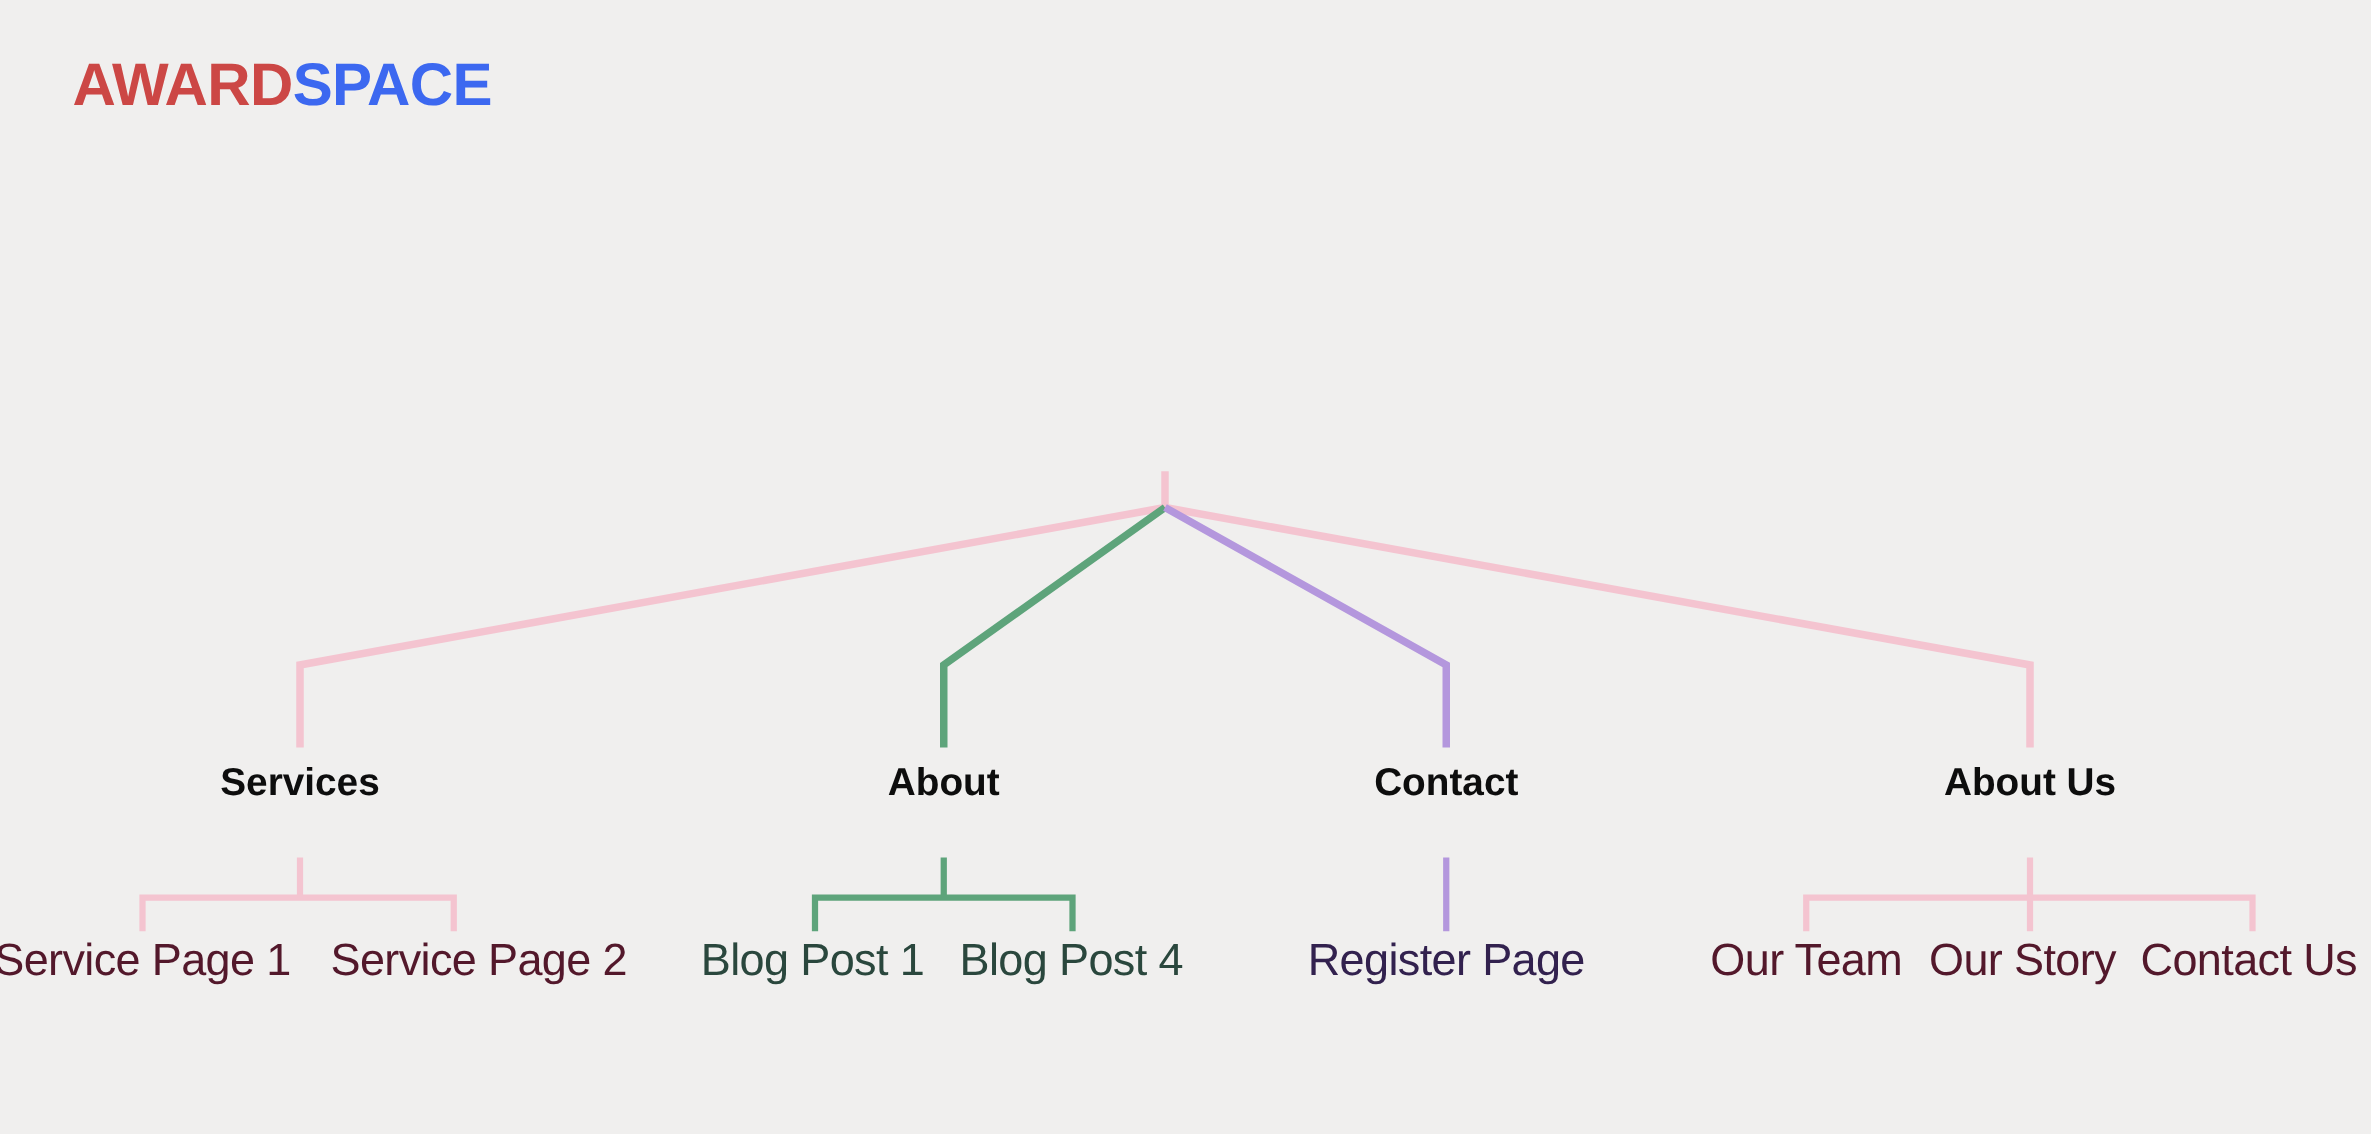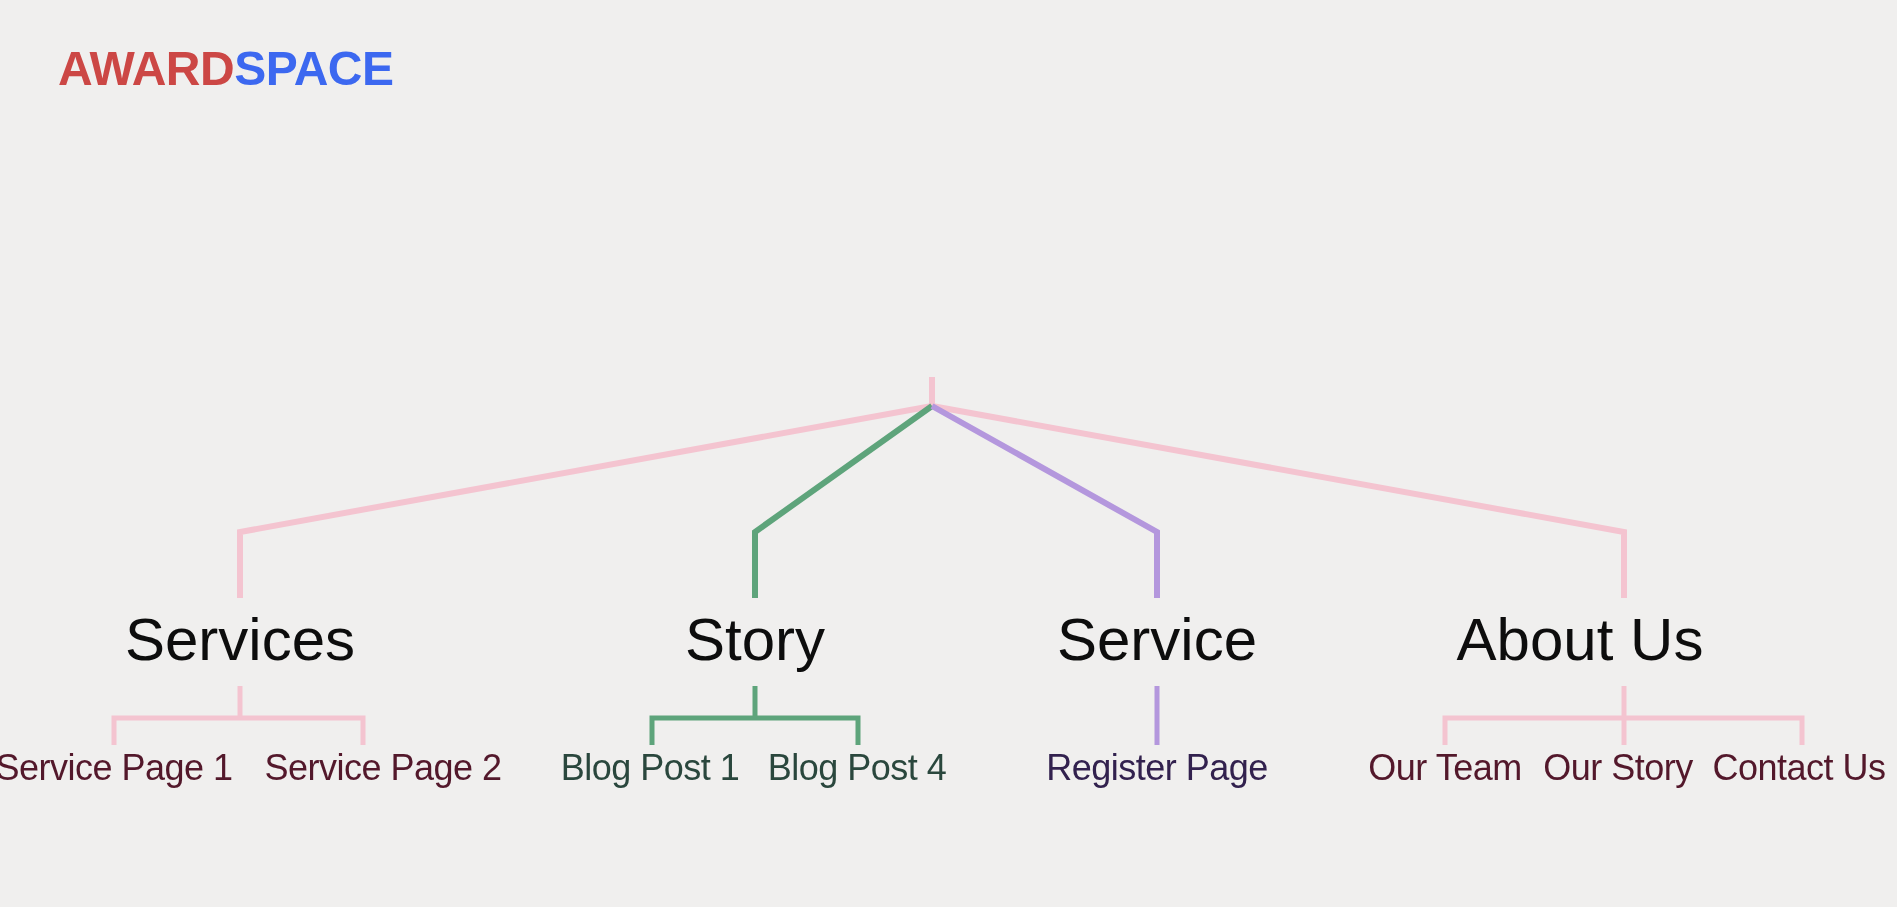--- a/index.html
+++ b/index.html
@@ -60,22 +60,22 @@
   }
   .stroke-pink   { stroke: var(--line_pink); }
   .stroke-green  { stroke: var(--line_green); }
   .stroke-purple { stroke: var(--line_purple); }
   .w6 { stroke-width: 6px; }
   .w5 { stroke-width: 5px; }
   .section-label {
     position: absolute;
     top: 610px;
     transform: translateX(-50%);
-    font-size: 60px;
-    font-weight: normal;
+    font-size: 31px;
+    font-weight: bold;
     line-height: 1;
     color: var(--section_black);
     white-space: nowrap;
   }
   .leaf-label {
     position: absolute;
     top: 750px;
     transform: translateX(-50%);
     font-size: 36px;
     letter-spacing: -0.5px;
@@ -114,23 +114,23 @@
     <path class="stroke-green w5" d="M 755 686 L 755 720"></path>
     <path class="stroke-green w5" d="M 652 745 L 652 718 L 858 718 L 858 745"></path>
 
     <path class="stroke-purple w5" d="M 1157 686 L 1157 745"></path>
 
     <path class="stroke-pink w5" d="M 1624 686 L 1624 745"></path>
     <path class="stroke-pink w5" d="M 1445 745 L 1445 718 L 1802 718 L 1802 745"></path>
   </svg>
 
   <div class="section-label" style="left:240px">Services</div>
-  <div class="section-label" style="left:755px">Story</div>
-  <div class="section-label" style="left:1157px">Service</div>
-  <div class="section-label" style="left:1580px">About Us</div>
+  <div class="section-label" style="left:755px">About</div>
+  <div class="section-label" style="left:1157px">Contact</div>
+  <div class="section-label" style="left:1624px">About Us</div>
 
   <div class="leaf-label leaf-maroon" style="left:114px">Service Page 1</div>
   <div class="leaf-label leaf-maroon" style="left:383px">Service Page 2</div>
   <div class="leaf-label leaf-green" style="left:650px">Blog Post 1</div>
   <div class="leaf-label leaf-green" style="left:857px">Blog Post 4</div>
   <div class="leaf-label leaf-purple" style="left:1157px">Register Page</div>
   <div class="leaf-label leaf-maroon" style="left:1445px">Our Team</div>
   <div class="leaf-label leaf-maroon" style="left:1618px">Our Story</div>
   <div class="leaf-label leaf-maroon" style="left:1799px">Contact Us</div>
 

